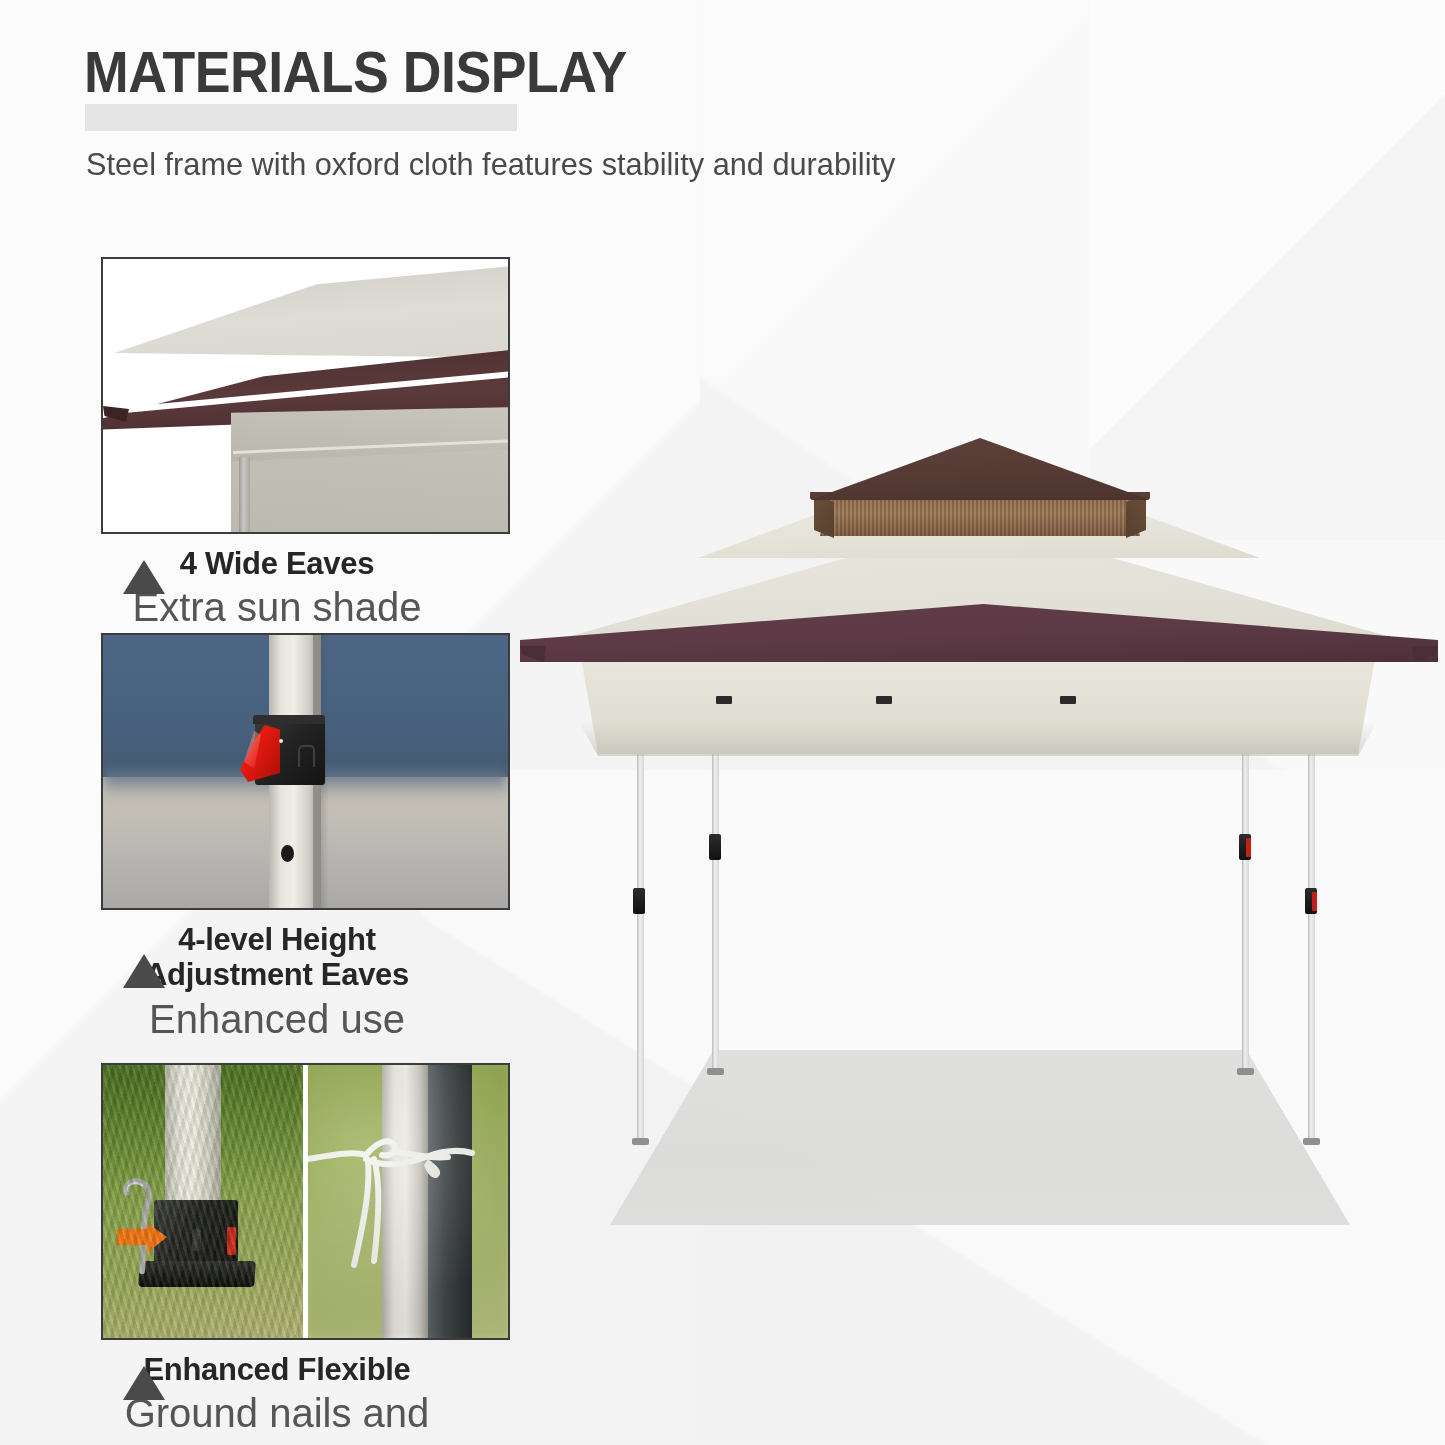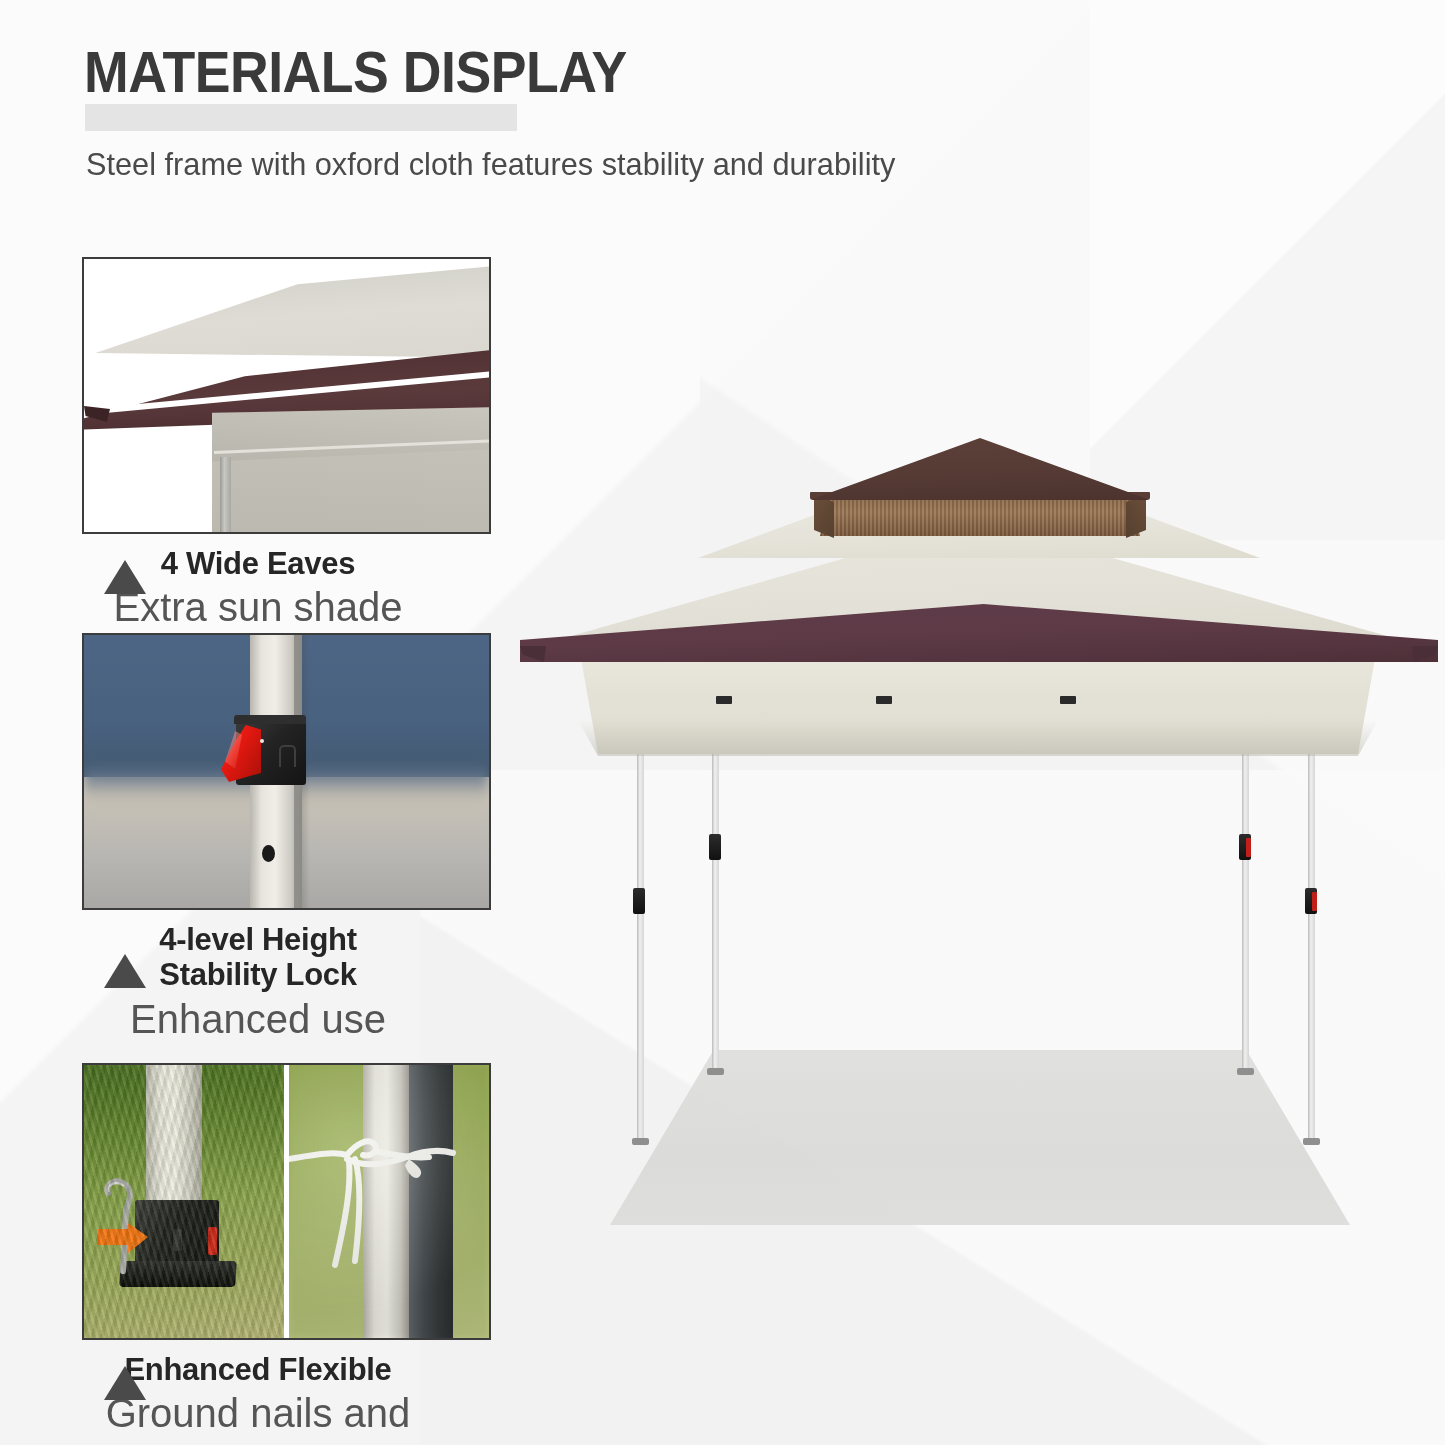--- a/index.html
+++ b/index.html
@@ -73,21 +73,21 @@
     color: #4a4a4a;
     line-height: 1.2;
     white-space: nowrap;
     transform: scaleX(0.96);
     transform-origin: left top;
   }
 
   
   .feature {
     position: absolute;
-    left: 82px;
+    left: 101px;
     width: 352px;
   }
   .thumb {
     position: relative;
     width: 405px;
     height: 273px;
     border: 2px solid #3c3c3c;
     overflow: hidden;
     background: #ffffff;
     box-sizing: content-box;
@@ -511,21 +511,21 @@
       <div class="lock-box"></div>
       <div class="lock-box-top"></div>
       <div class="lock-box-notch"></div>
       <div class="lock-red"></div>
       <div class="lock-red-hi"></div>
       <div class="lock-dot"></div>
     </div>
     <div class="caption">
       <div class="cap-tri" style="top:44px;"></div>
       <div class="cap-title">4-level Height</div>
-      <div class="cap-title">Stability Lock</div>
+      <div class="cap-title">Adjustment Eaves</div>
       <div class="cap-sub">Enhanced use</div>
     </div>
   </div>
 
   <div class="feature" style="top:1063px;">
     <div class="thumb">
       <div class="st-left">
         <div class="st-left-blur"></div>
         <div class="st-pole"></div>
         <div class="st-foot"></div>

